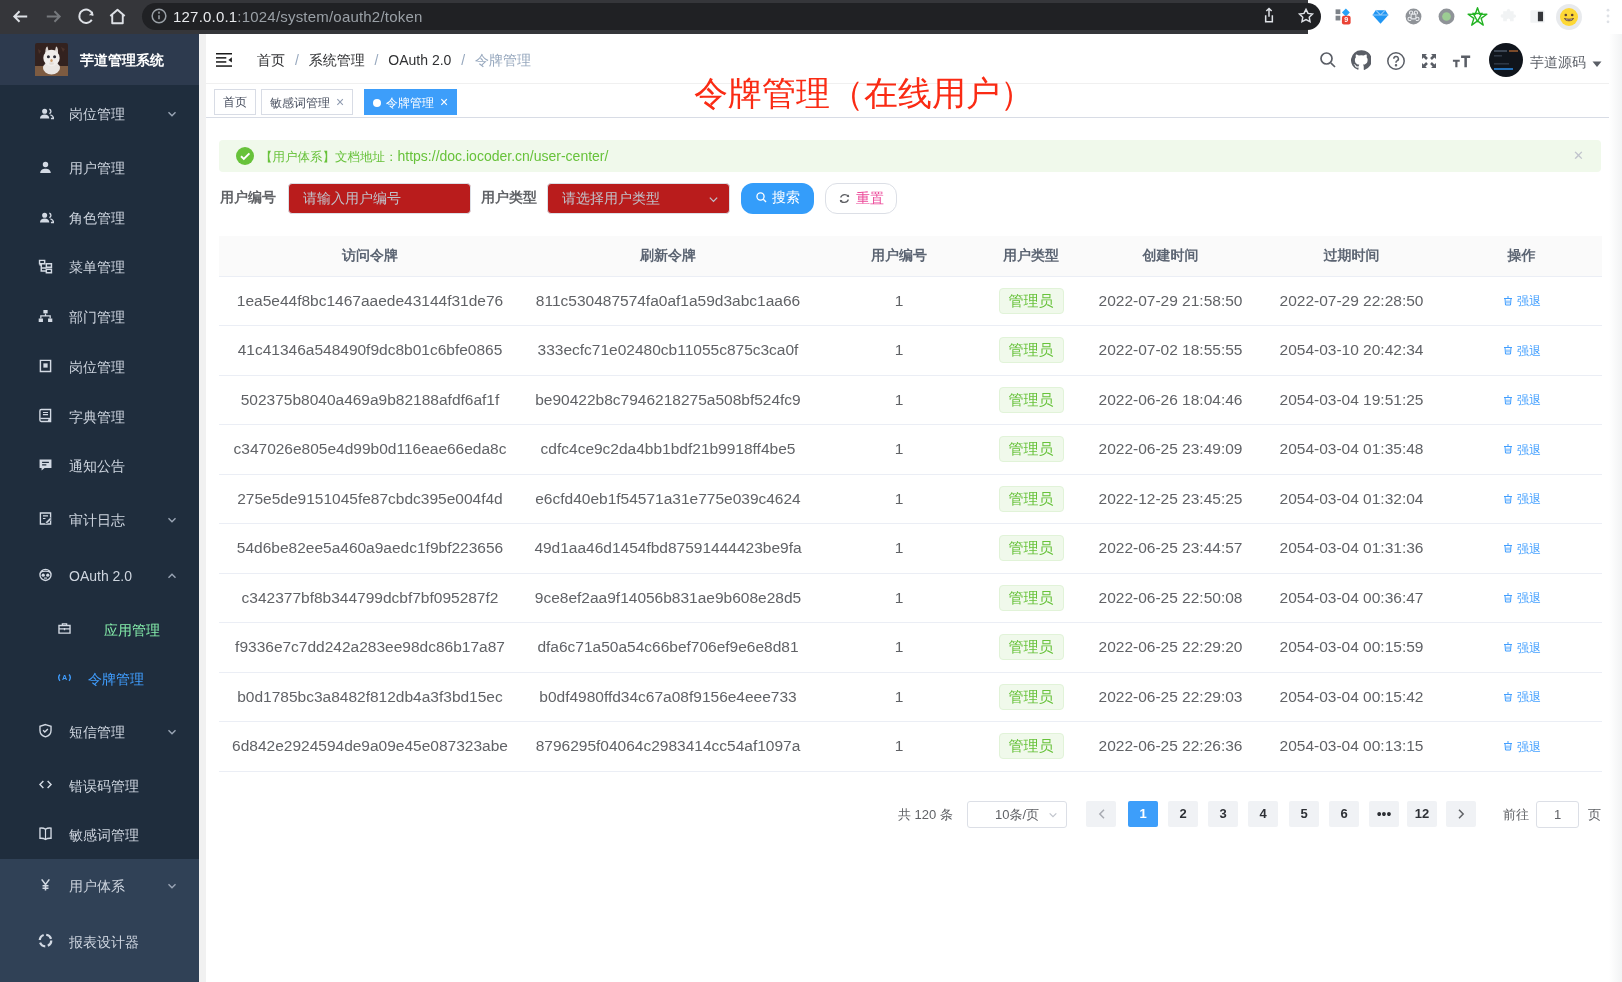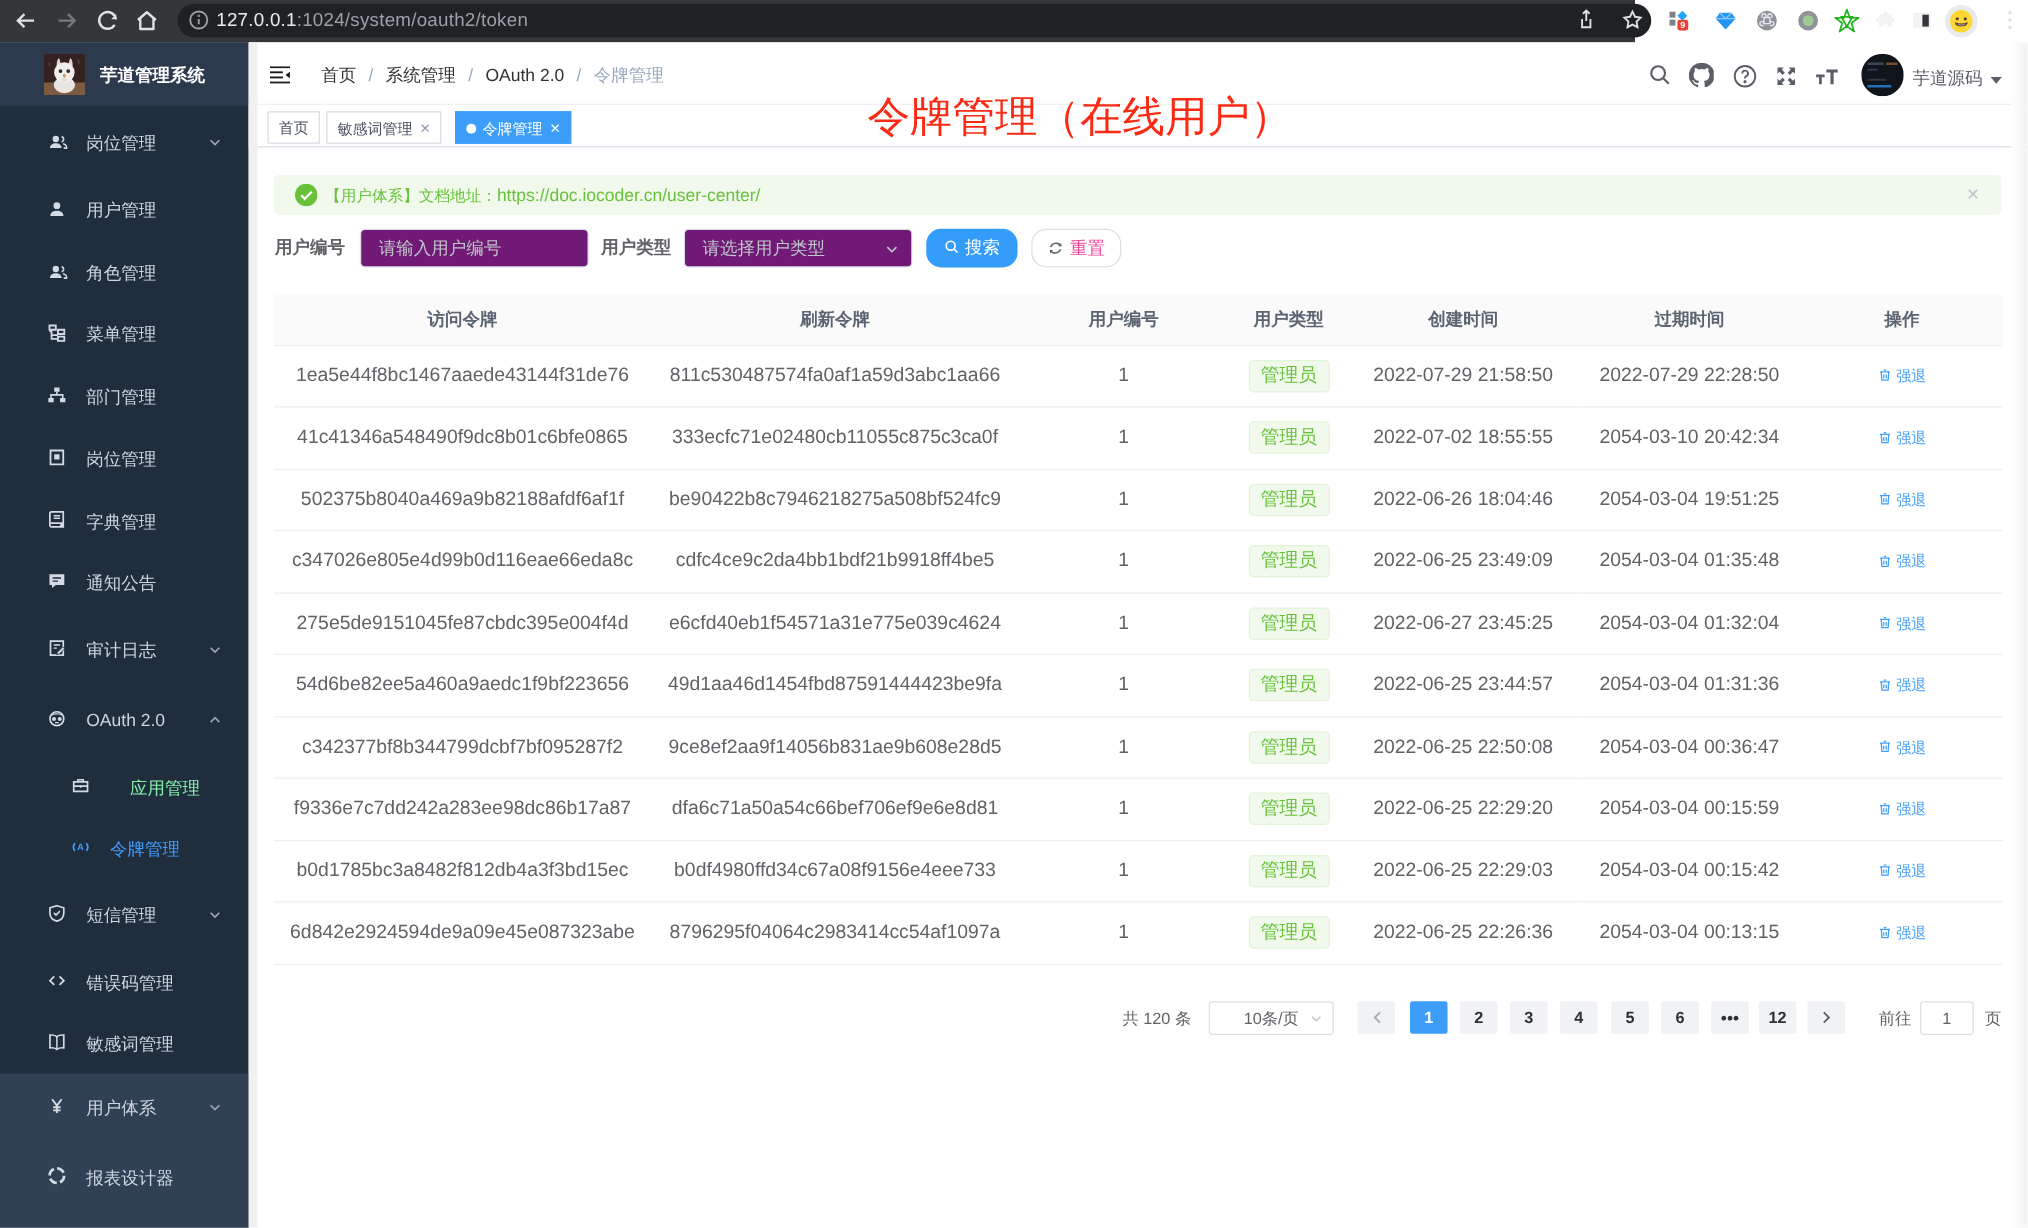--- a/index.html
+++ b/index.html
@@ -32,21 +32,21 @@
 .tag.active .x{color:#fff}
 .dot{display:inline-block;width:8px;height:8px;border-radius:50%;background:#fff;margin-right:5px;position:relative;top:0px}
 #redtitle{position:absolute;left:495px;top:37px;font-size:34px;color:#fa2b14;white-space:nowrap;z-index:40}
 .nico{position:absolute;top:0;width:20px;height:20px}
 
 #alert{position:absolute;left:20px;top:106px;width:1382px;height:32px;background:#f0f9eb;border-radius:4px}
 #alert .txt{position:absolute;left:41px;top:8px;font-size:14px;color:#67c23a;white-space:nowrap}
 #alert .x{position:absolute;right:17px;top:8px;color:#c0c4cc;font-size:13px}
 
 .flabel{position:absolute;top:155px;font-size:14px;font-weight:700;color:#606266;white-space:nowrap}
-.finput{position:absolute;top:149px;height:31px;border:1px solid #dcdfe6;border-radius:4px;background:#701a75;font-size:14px;color:#c0c4cc;line-height:29px;padding-left:14px;white-space:nowrap}
+.finput{position:absolute;top:149px;height:31px;border:1px solid #dcdfe6;border-radius:4px;background:#b91c1c;font-size:14px;color:#c0c4cc;line-height:29px;padding-left:14px;white-space:nowrap}
 .fbtn{position:absolute;top:149px;height:31px;border-radius:12px;font-size:14px;line-height:29px;text-align:center}
 
 #tbl{position:absolute;left:20px;top:202px;width:1383px;border-collapse:collapse;table-layout:fixed}
 #tbl th{height:40px;background:#fafafa;font-size:14px;font-weight:700;color:#5b6472;border-bottom:1px solid #ebeef5;padding:0;text-align:center}
 #tbl td{height:49.5px;font-size:15.5px;color:#606266;border-bottom:1px solid #ebeef5;padding:0;text-align:center;white-space:nowrap}
 .gtag{display:inline-block;height:26px;line-height:24px;padding:0 9px;background:#f0f9eb;border:1px solid #e1f3d8;border-radius:4px;color:#67c23a;font-size:15px}
 .oplink{color:#409eff;font-size:12px}
 .ticon{width:12px;height:12px;vertical-align:-1.5px;margin-right:3px}
 
 .pg{position:absolute;top:767px;height:26px;font-size:13px;color:#606266}
@@ -393,21 +393,21 @@
           <td>2054-03-04 01:35:48</td>
           <td><span class="oplink"><svg class="ticon" viewBox="0 0 24 24" fill="none" stroke="#409eff" stroke-width="2">
                 <path d="M4 7h16M10 4h4M6 7l1 13h10l1-13M10 11v6M14 11v6"></path>
               </svg>强退</span></td>
         </tr>
 <tr>
           <td>275e5de9151045fe87cbdc395e004f4d</td>
           <td>e6cfd40eb1f54571a31e775e039c4624</td>
           <td>1</td>
           <td><span class="gtag">管理员</span></td>
-          <td>2022-06-27 23:45:25</td>
+          <td>2022-12-25 23:45:25</td>
           <td>2054-03-04 01:32:04</td>
           <td><span class="oplink"><svg class="ticon" viewBox="0 0 24 24" fill="none" stroke="#409eff" stroke-width="2">
                 <path d="M4 7h16M10 4h4M6 7l1 13h10l1-13M10 11v6M14 11v6"></path>
               </svg>强退</span></td>
         </tr>
 <tr>
           <td>54d6be82ee5a460a9aedc1f9bf223656</td>
           <td>49d1aa46d1454fbd87591444423be9fa</td>
           <td>1</td>
           <td><span class="gtag">管理员</span></td>

